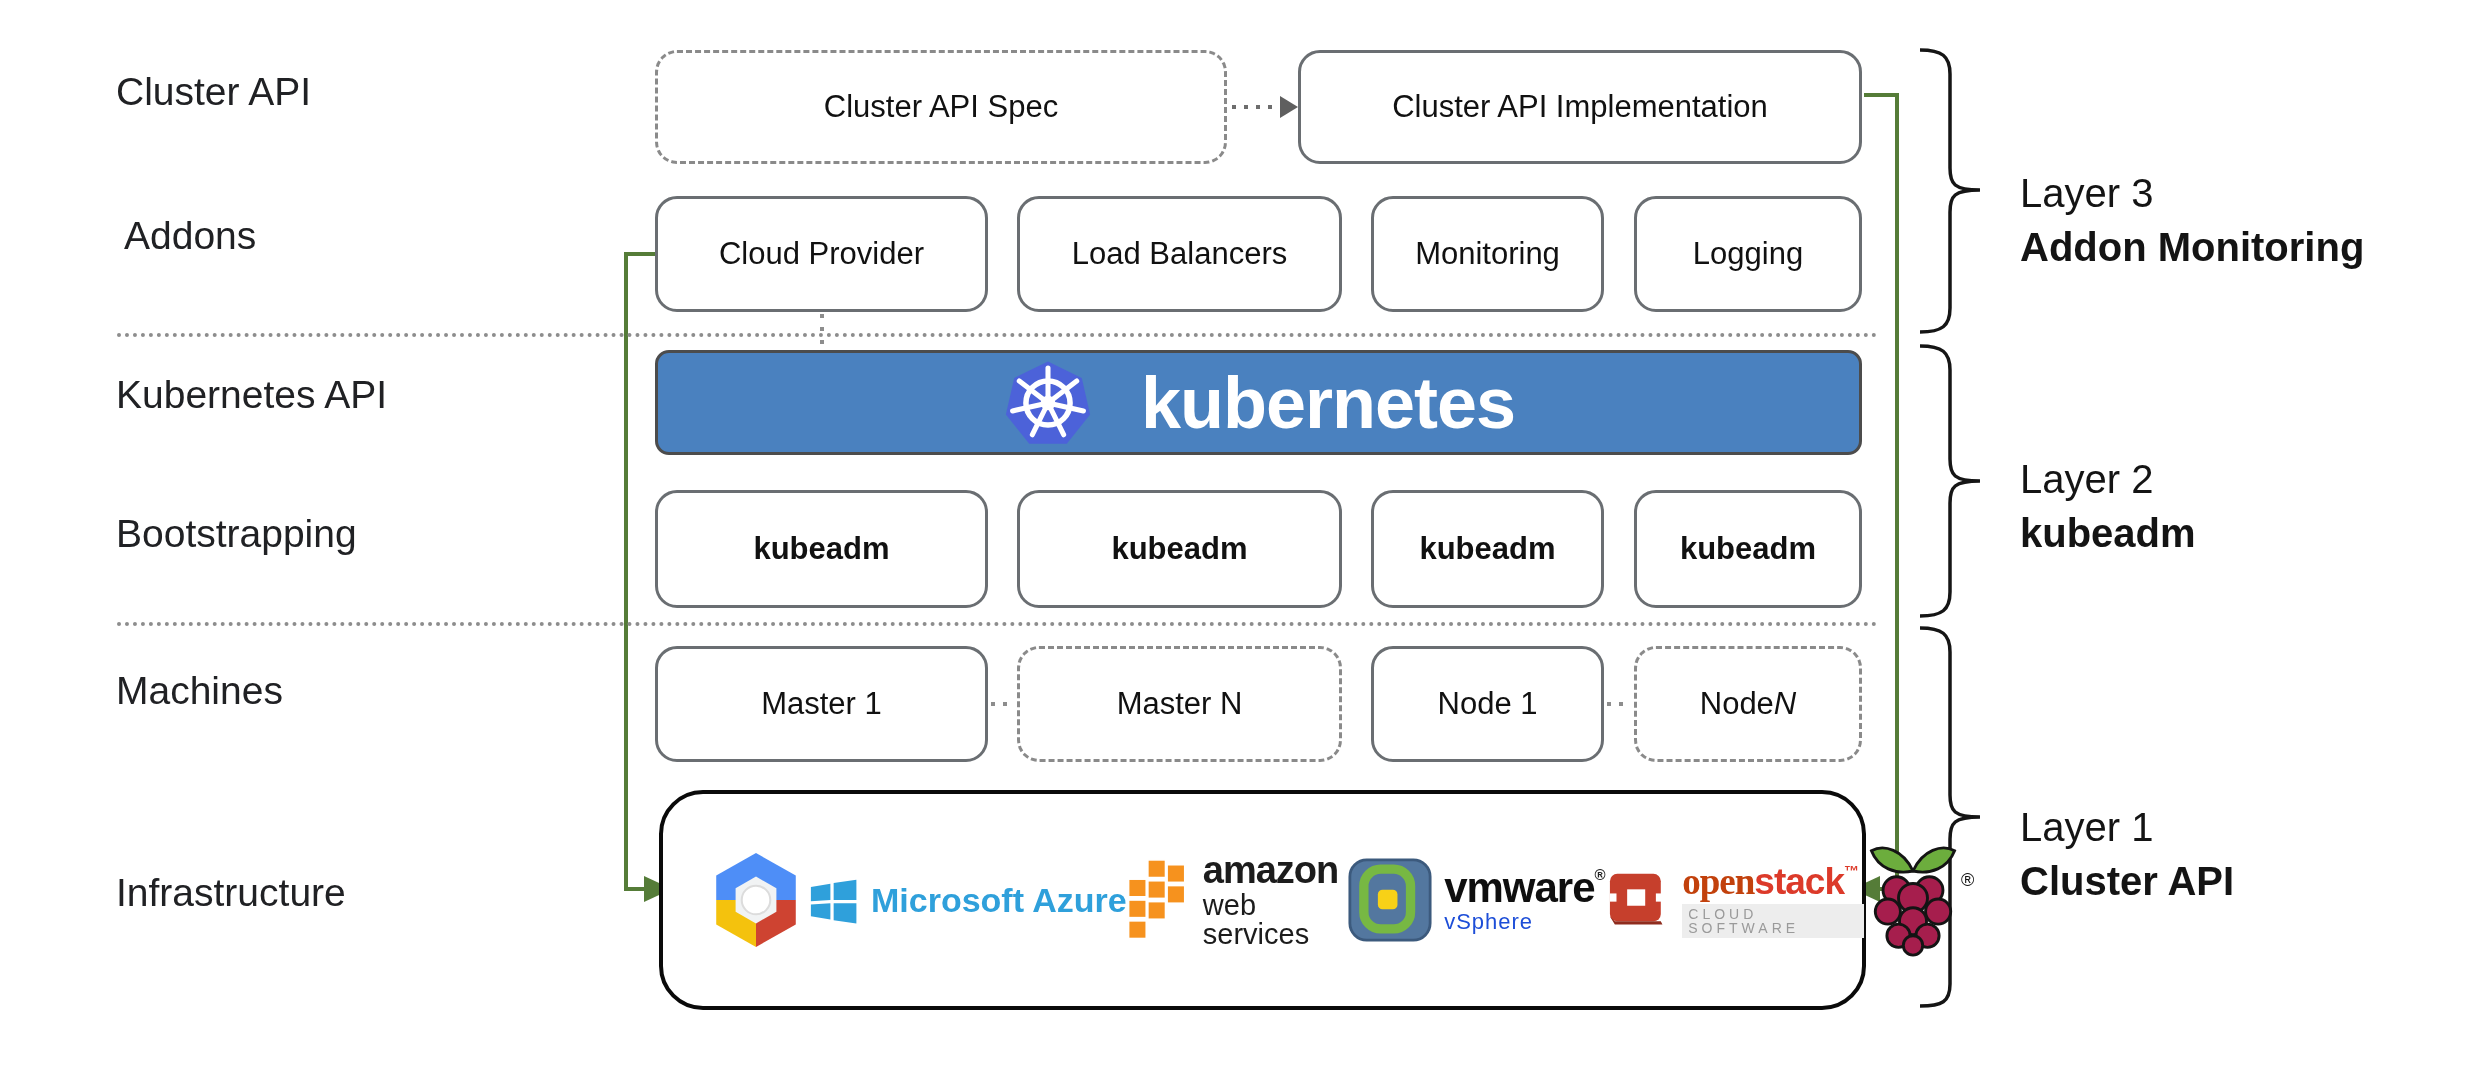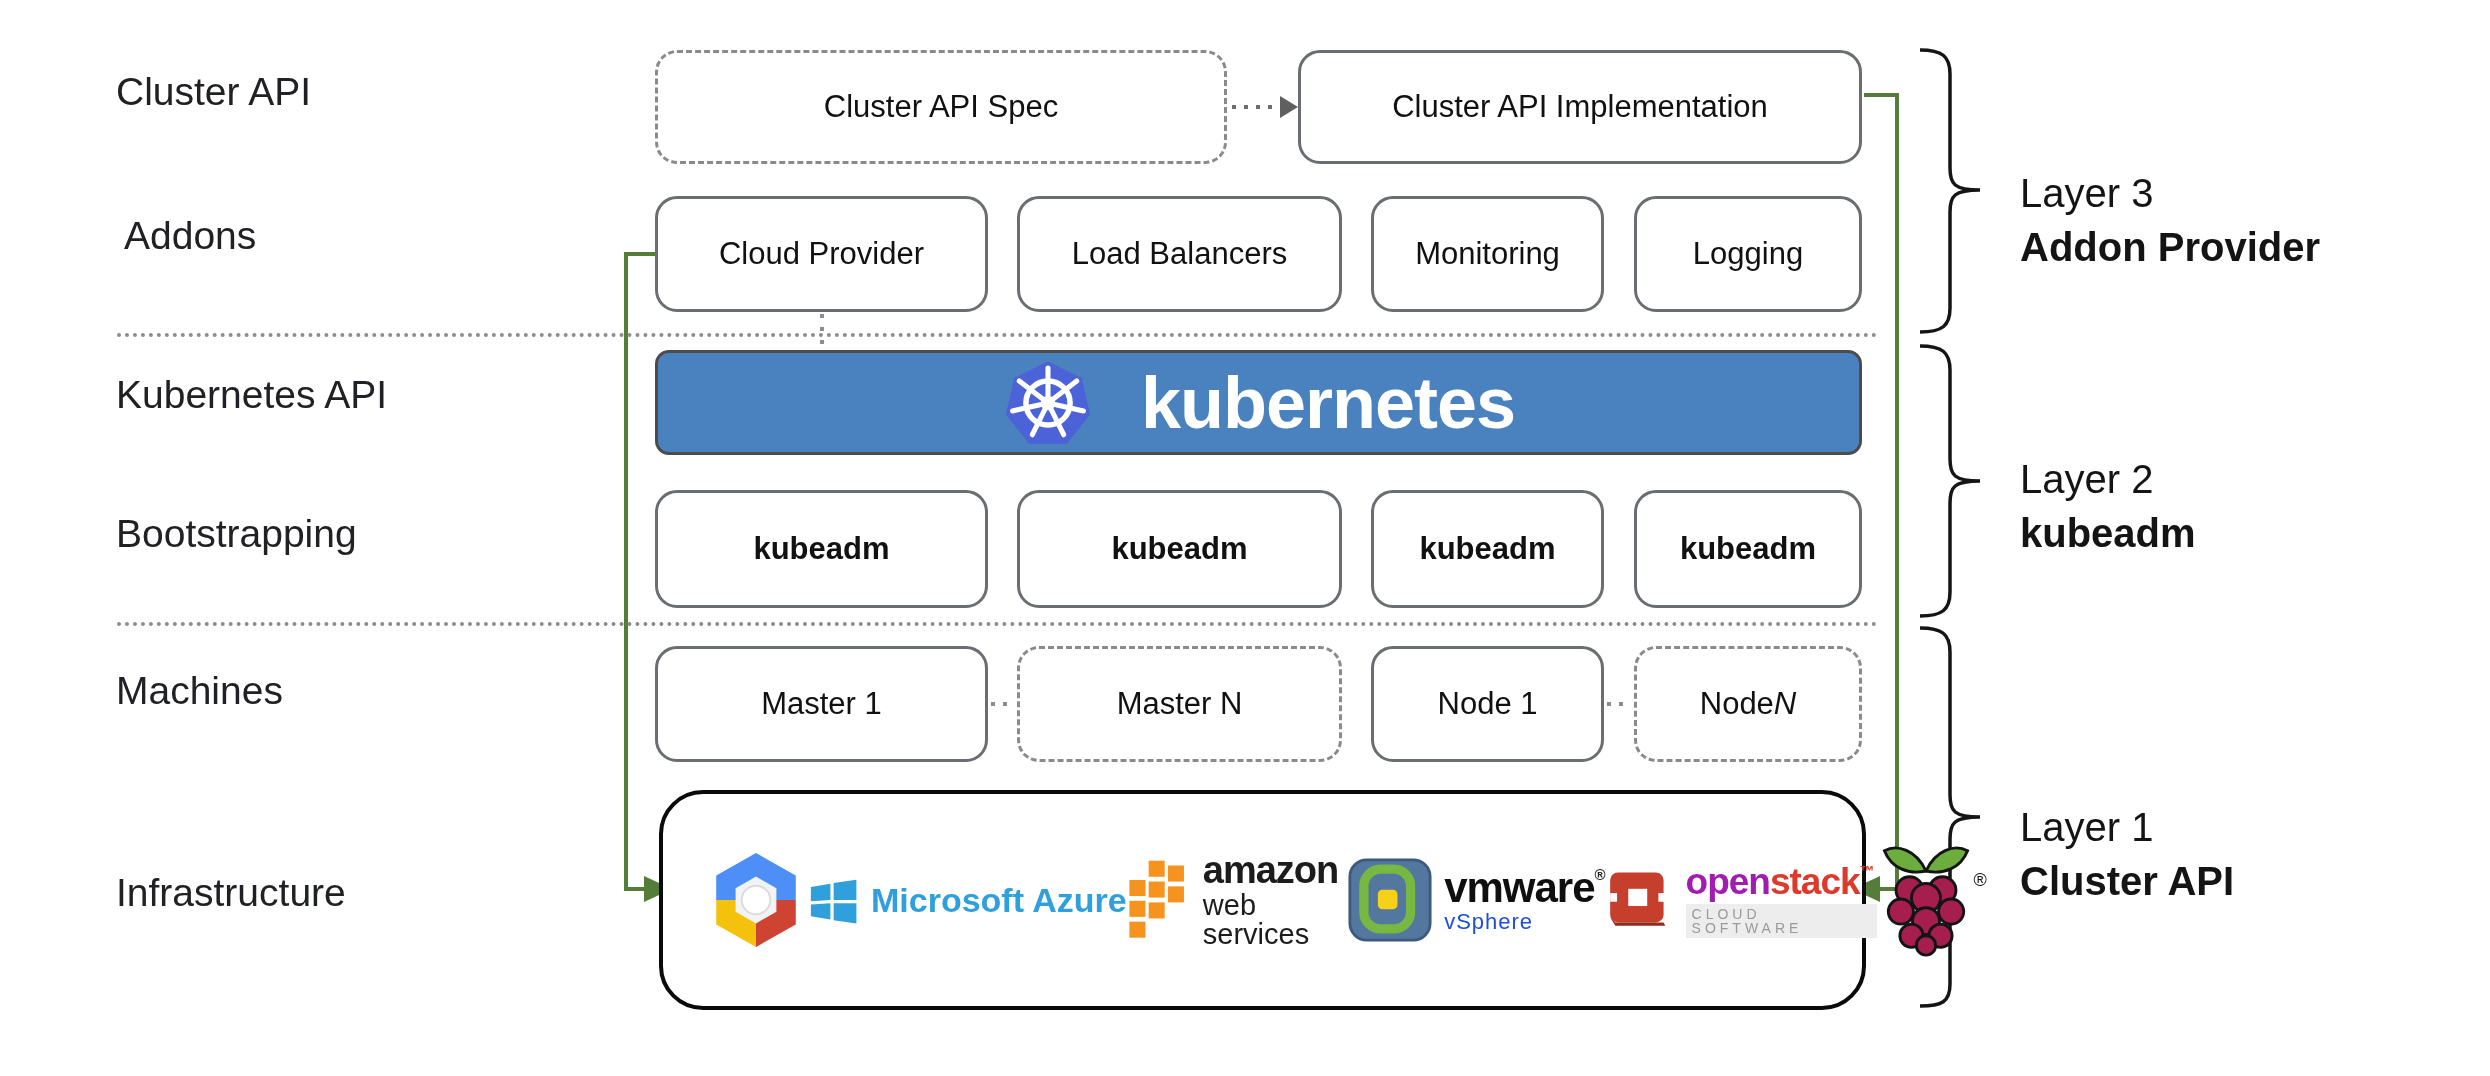--- a/index.html
+++ b/index.html
@@ -34,21 +34,21 @@
   }
   .logo{display:flex;align-items:center;gap:12px;}
   .logo .stack{display:flex;flex-direction:column;line-height:1;}
   .azure-text{color:#2FA0DB;font-size:34px;font-weight:600;white-space:nowrap;}
   .aws-line1{font-size:38px;font-weight:bold;color:#1c1c1c;letter-spacing:-1px;}
   .aws-line2{font-size:29px;color:#1c1c1c;margin-top:2px;}
   .vmware-line1{font-size:42px;font-weight:bold;color:#0f0f0f;letter-spacing:-1px;}
   .vmware-line2{font-size:22px;color:#1d4ed8;letter-spacing:1px;margin-top:2px;}
   .reg{font-size:15px;vertical-align:top;color:#222;}
   .os-word{font-size:37px;font-weight:bold;letter-spacing:-1px;white-space:nowrap;}
-  .os-open{color:#a21caf;}
+  .os-open{color:#c2410c;font-family:Liberation Serif, serif;}
   .os-stack{color:#DC3A2A;}
   .os-tm{font-size:15px;color:#DC3A2A;vertical-align:top;}
   .os-sub{margin-top:4px;background:#ededed;color:#9a9a9a;font-size:14px;letter-spacing:4px;padding:3px 6px;align-self:flex-start;}
   
   .layer{position:absolute;left:2020px;font-size:40px;line-height:54px;color:#141414;white-space:nowrap;}
   .layer .l2{font-weight:bold;}
   svg.overlay{position:absolute;left:0;top:0;pointer-events:none;}
   .rpi-wrap{position:relative;}
   .rpi-reg{position:absolute;right:-12px;top:28px;font-size:18px;color:#111;}
 </style>
@@ -241,21 +241,21 @@
           <circle cx="65" cy="97" r="12"></circle>
           <circle cx="50" cy="107" r="10"></circle>
         </g>
       </svg>
       <span class="rpi-reg">®</span>
     </div>
   </div>
 
   <div class="layer" style="top:166px">
     <div class="l1">Layer 3</div>
-    <div class="l2">Addon Provider</div>
+    <div class="l2">Addon Monitoring</div>
   </div>
   <div class="layer" style="top:452px">
     <div class="l1">Layer 2</div>
     <div class="l2">kubeadm</div>
   </div>
   <div class="layer" style="top:800px">
     <div class="l1">Layer 1</div>
     <div class="l2">Cluster API</div>
   </div>
 

